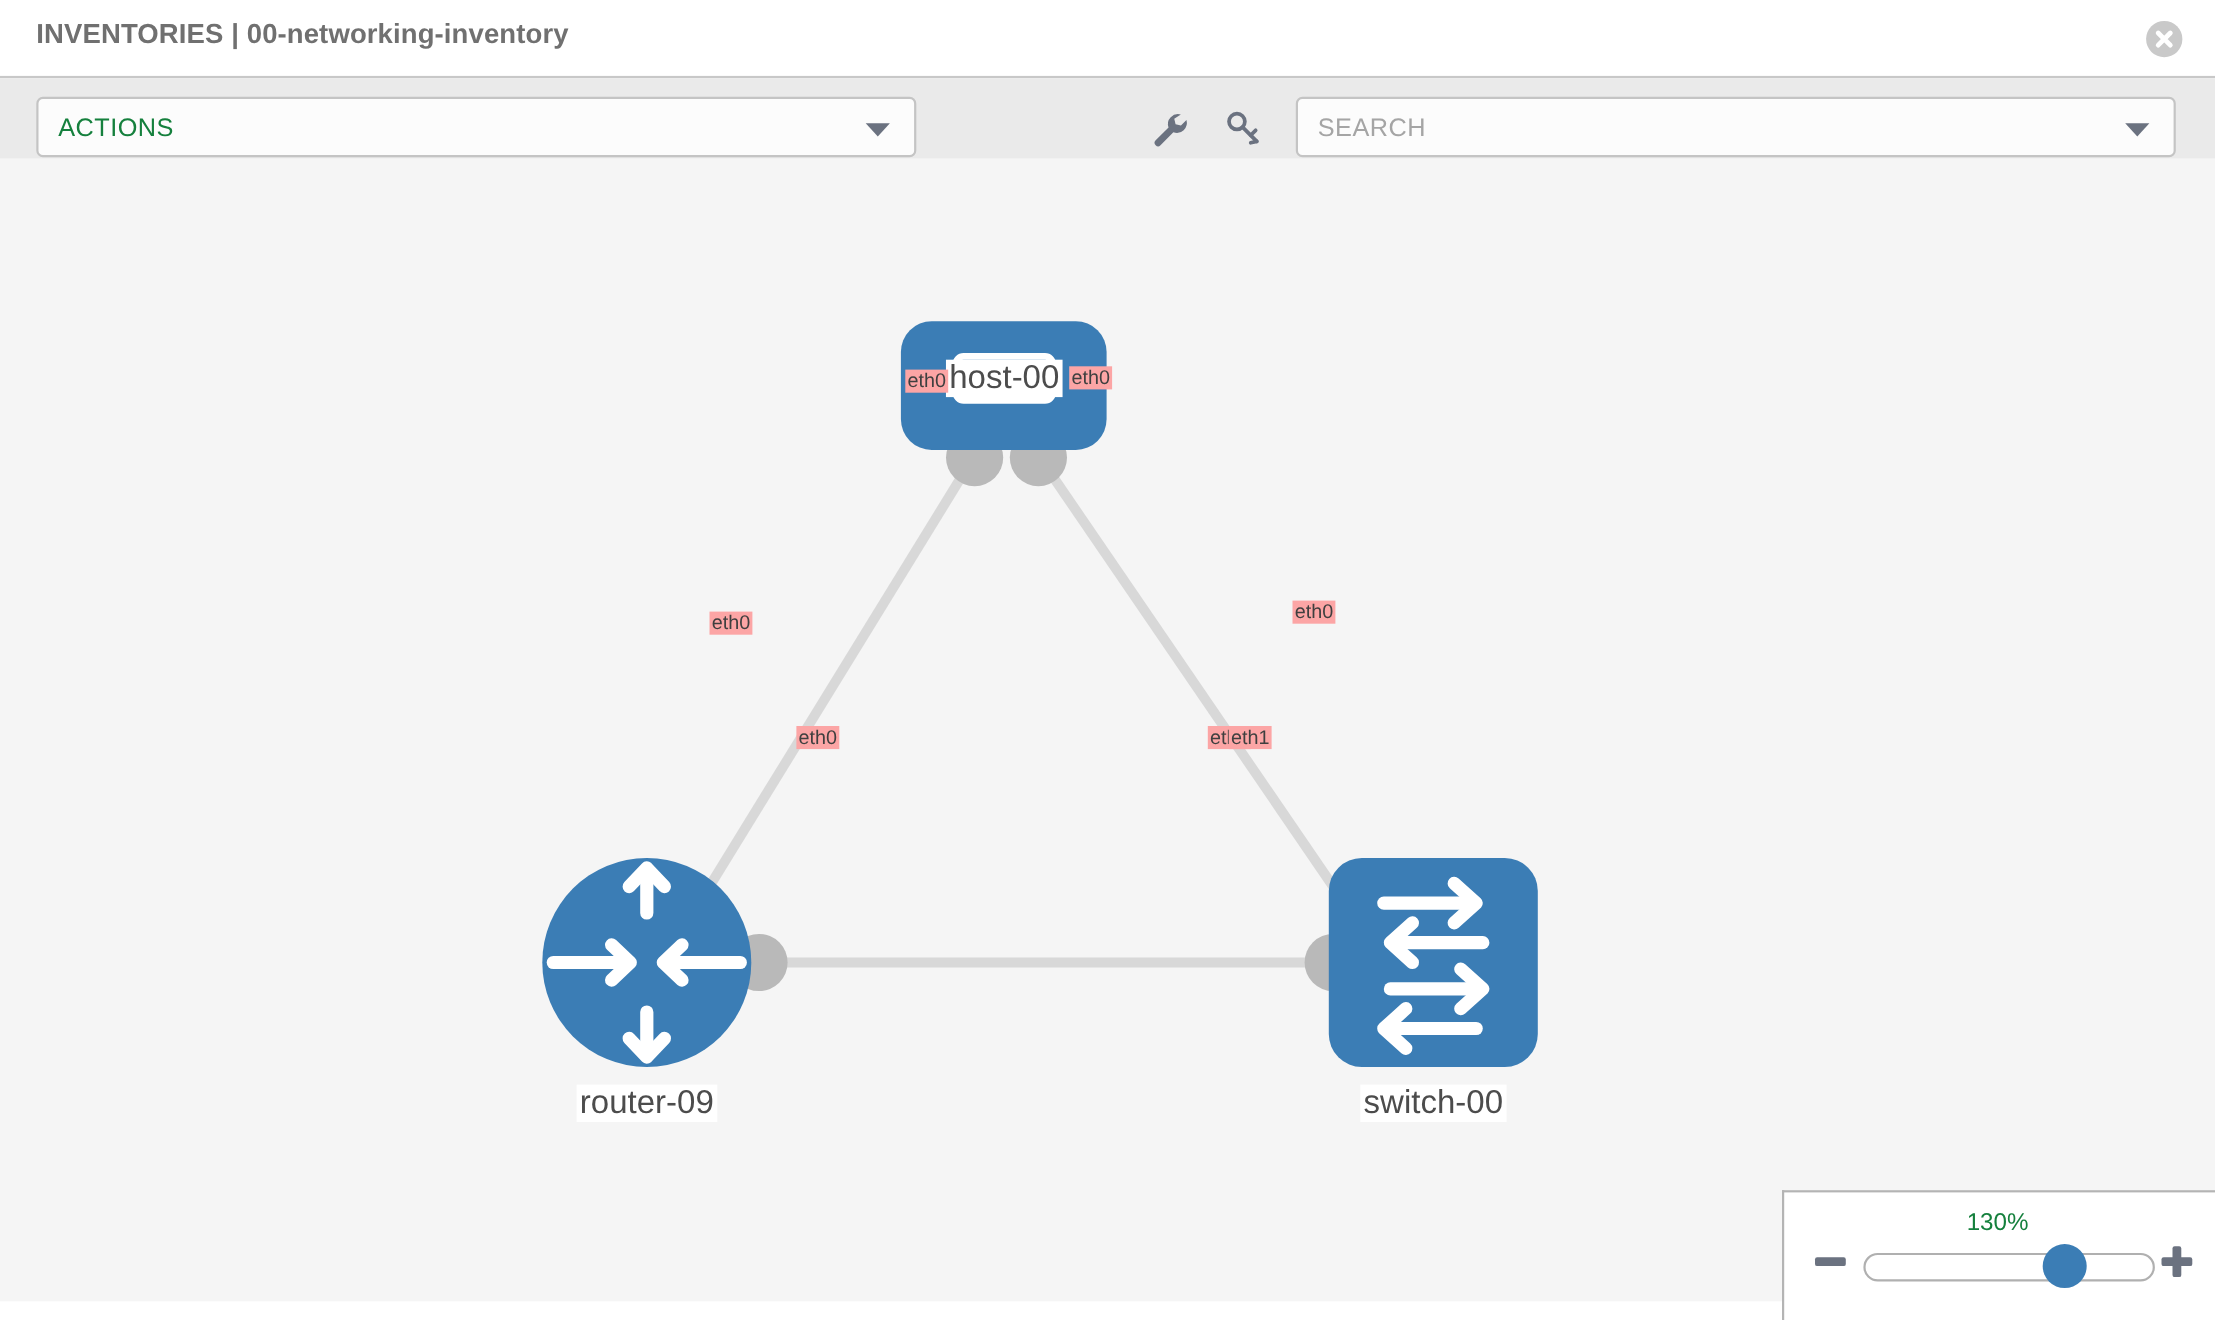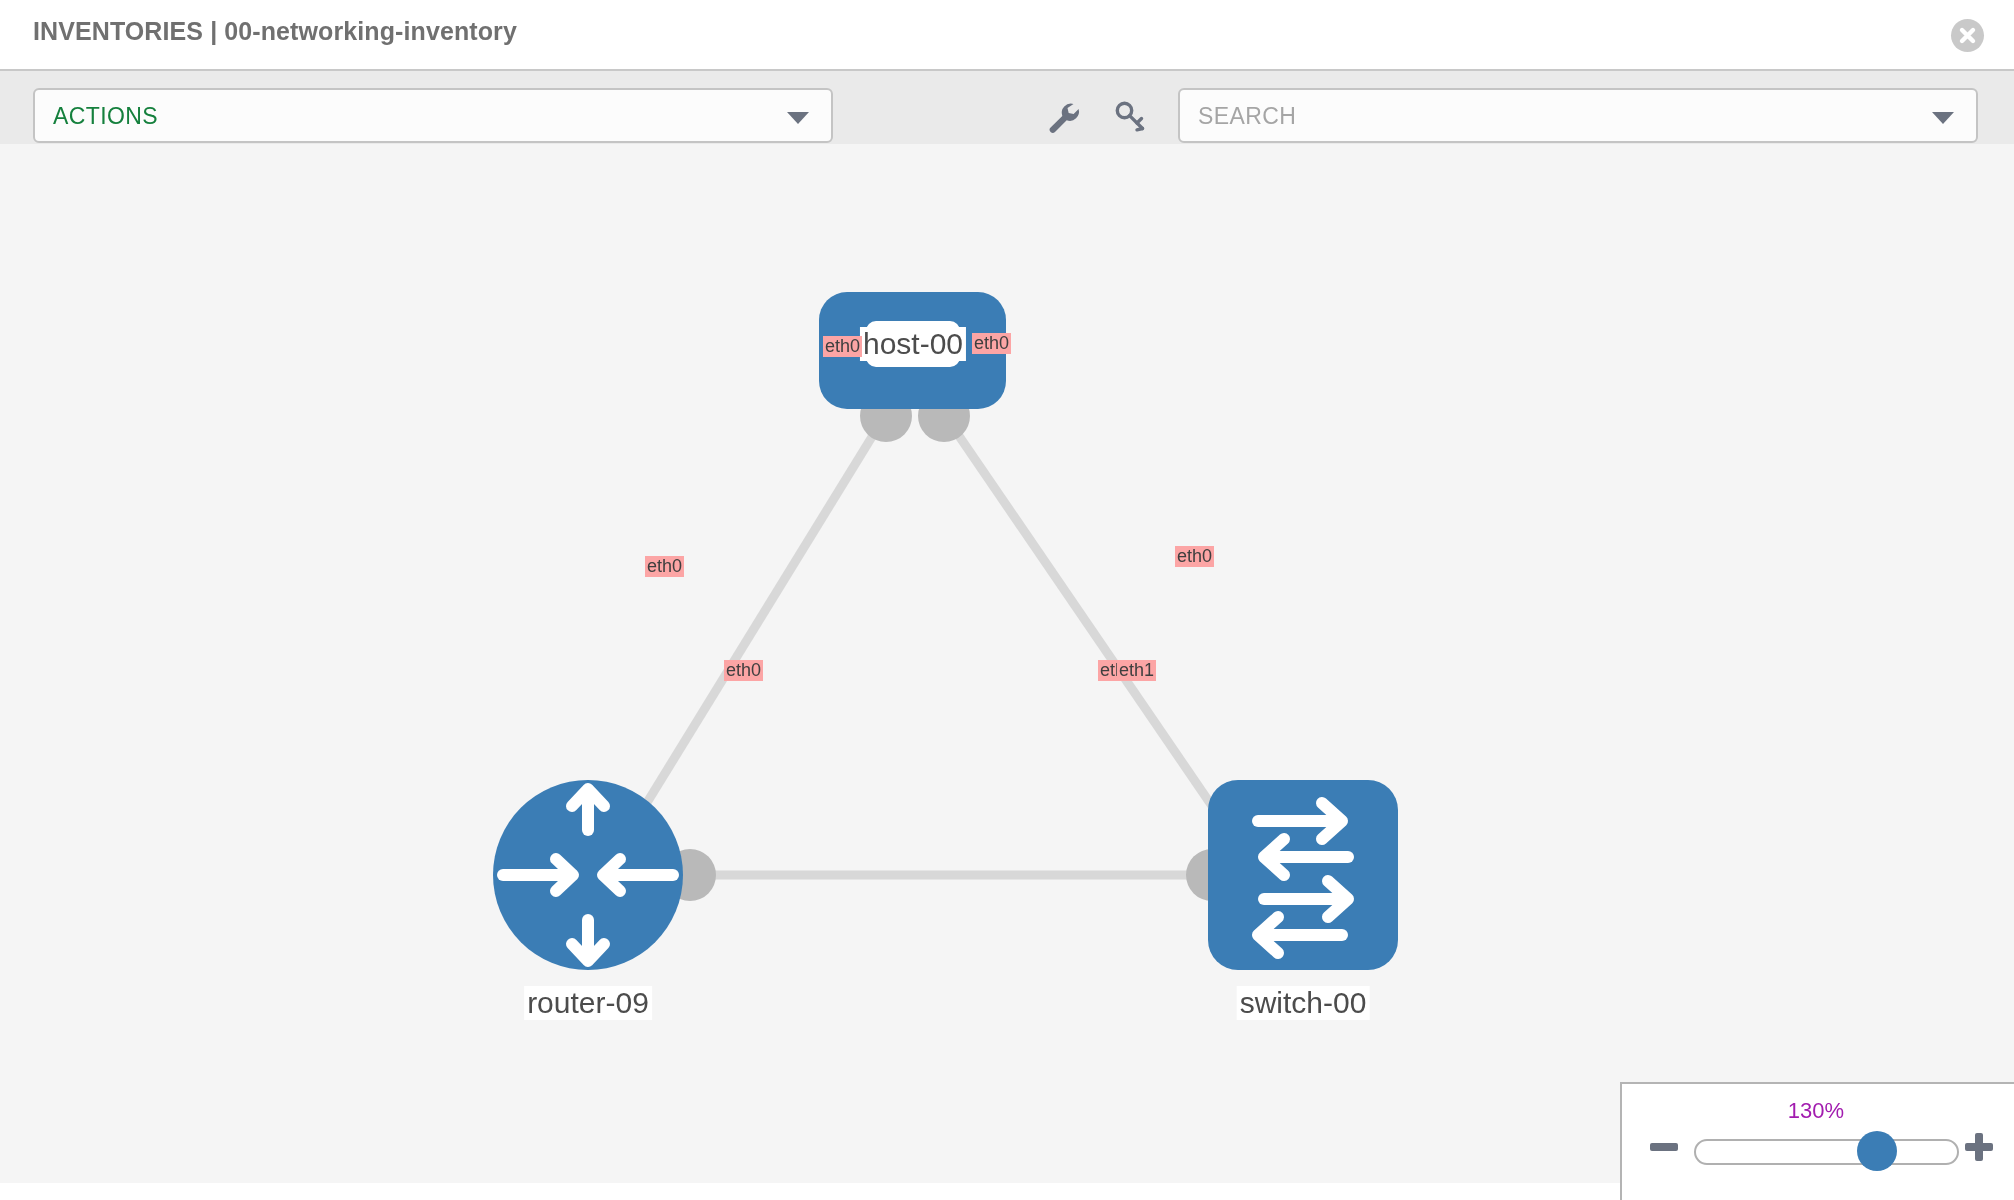--- a/index.html
+++ b/index.html
@@ -147,21 +147,21 @@
     background: #ffffff;
     border: 2px solid #b4b4b4;
     border-right: none;
     border-bottom: none;
   }
   .zoom-level {
     position: absolute;
     left: 0; right: 4px; top: 14px;
     text-align: center;
     font-size: 22px;
-    color: #a21caf;
+    color: #15803d;
   }
   .zoom-minus, .zoom-plus {
     position: absolute;
     top: 46px;
     width: 34px; height: 34px;
     cursor: pointer;
   }
   .zoom-minus { left: 25px; }
   .zoom-plus  { right: 18px; }
   .zoom-track {

